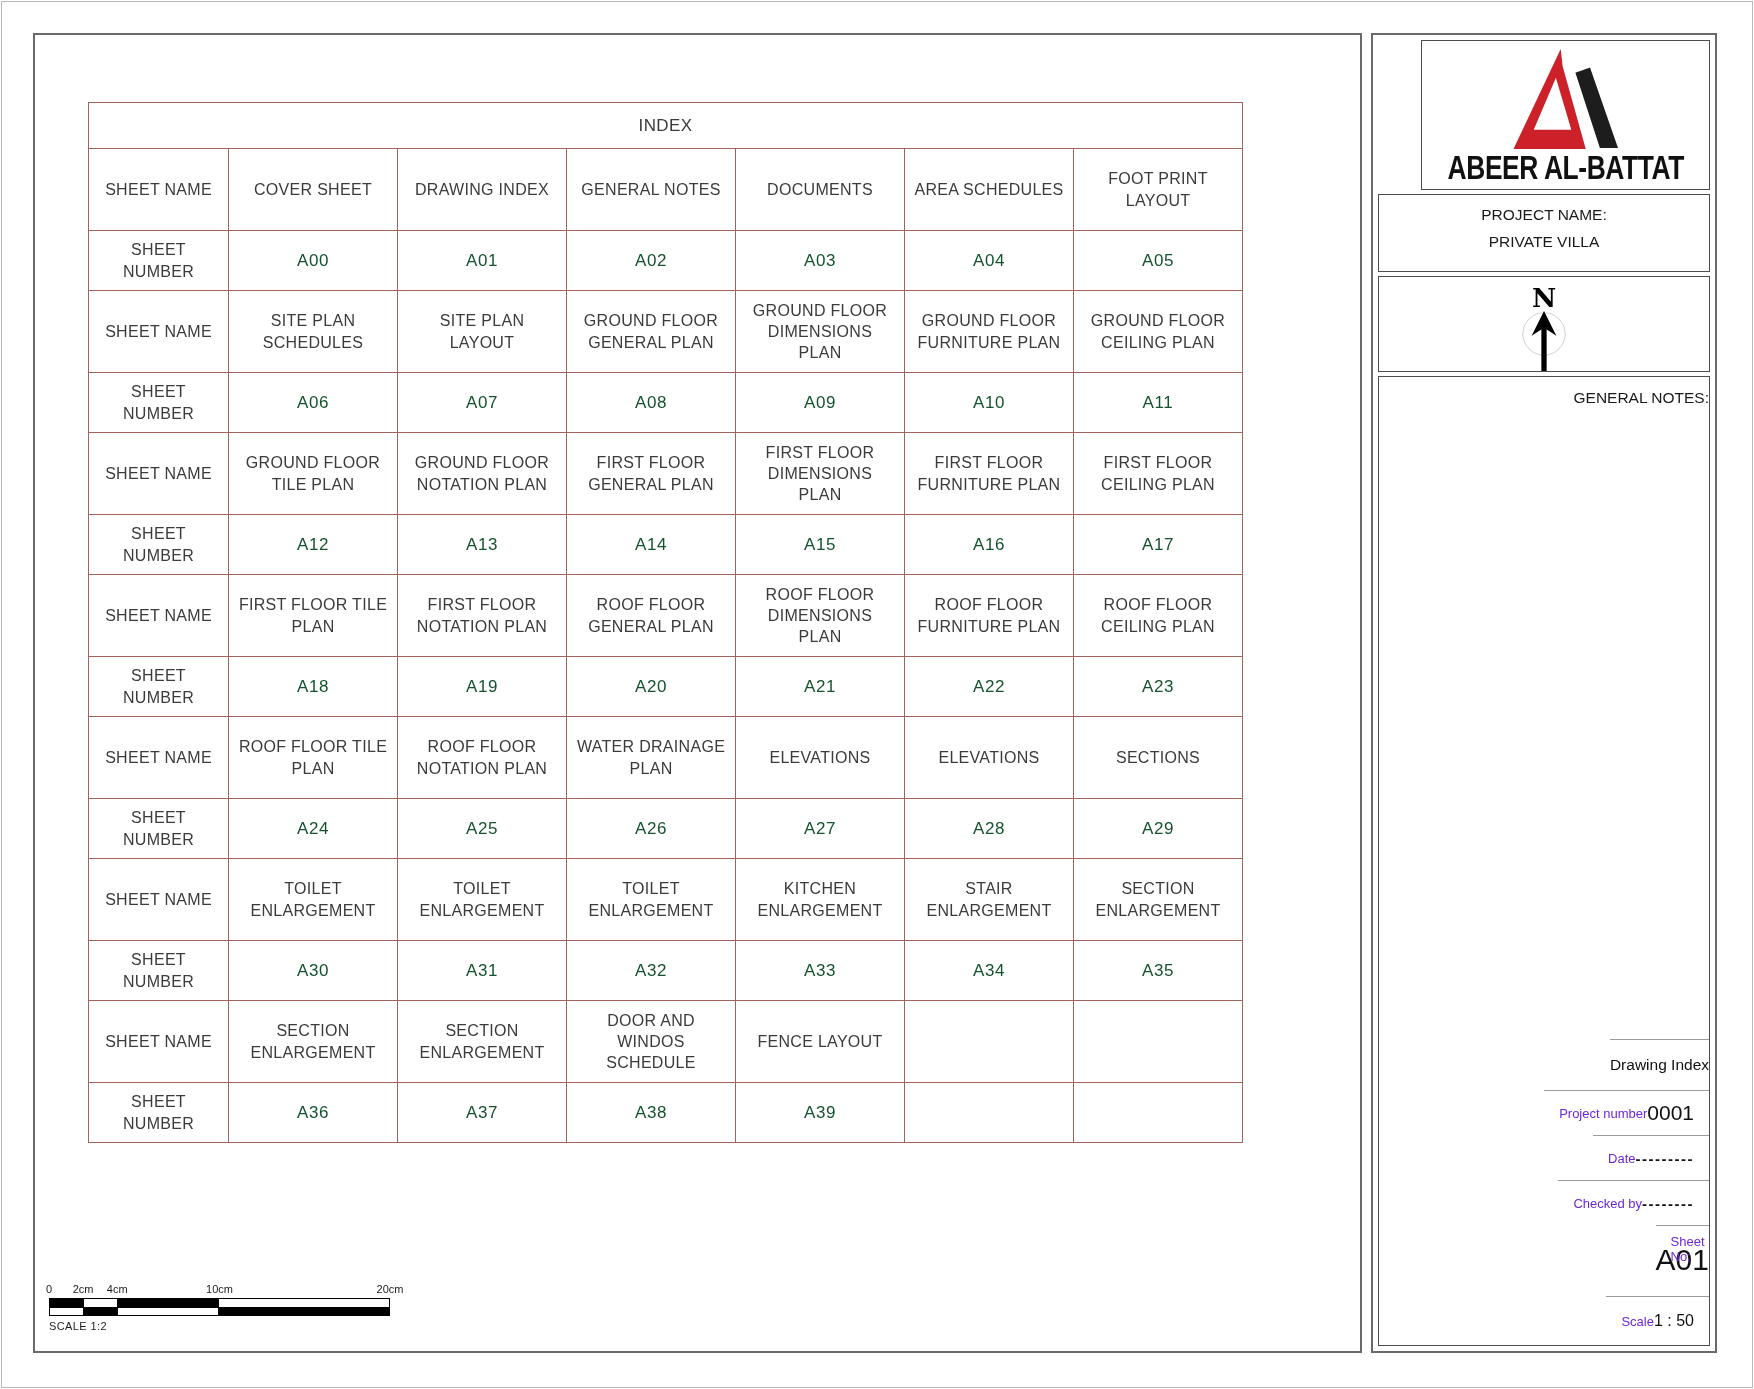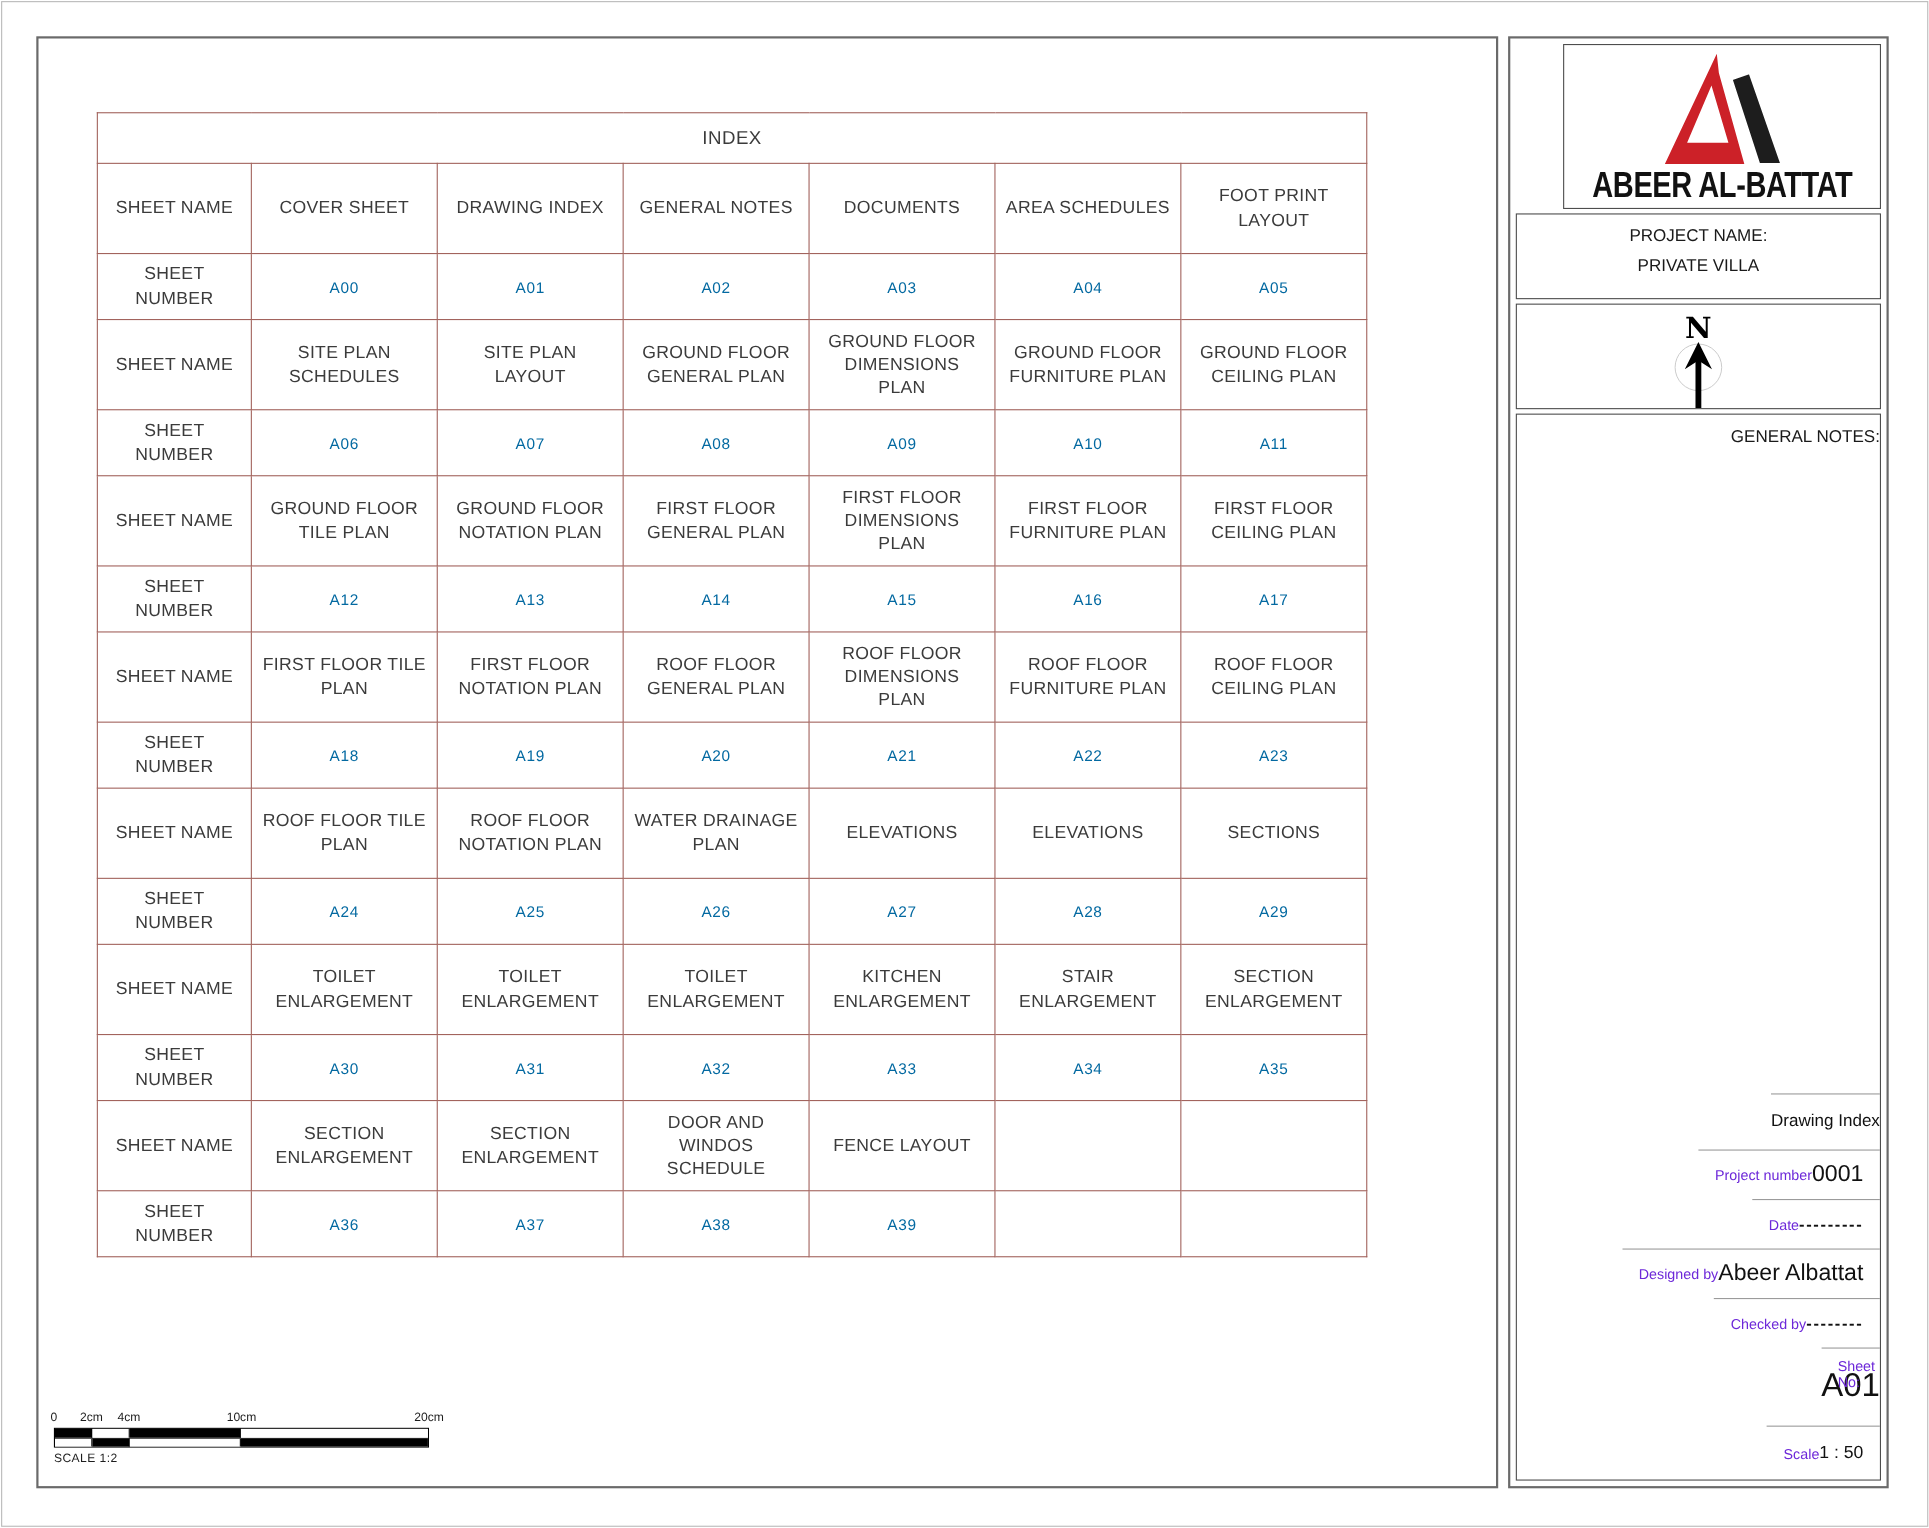--- a/index.html
+++ b/index.html
@@ -7,21 +7,21 @@
   .page-border{position:absolute;inset:1px;border:1px solid #b9b9b9;pointer-events:none;}
 
   
   .main-frame{position:absolute;left:33px;top:33px;width:1329px;height:1320px;border:2px solid #6a6a6a;box-sizing:border-box;}
 
   
   table.index{position:absolute;left:88px;top:102px;border-collapse:collapse;table-layout:fixed;width:1154px;}
   table.index td{border:1px solid #a2635d;text-align:center;vertical-align:middle;padding:4px 9px;box-sizing:border-box;}
   td.index-title{height:46px;text-align:left;padding-left:14px;font-size:17px;color:#3b3b3b;letter-spacing:.4px;}
   tr.name-row td{height:82px;font-size:16px;color:#3b3b3b;letter-spacing:.3px;line-height:1.32;}
-  tr.num-row td{height:60px;font-size:14px;color:#0369a1;letter-spacing:.6px;}
+  tr.num-row td{height:60px;font-size:17px;color:#14532d;letter-spacing:.6px;}
   tr.num-row td.rowlabel{color:#3b3b3b;font-size:16px;letter-spacing:.3px;line-height:1.32;}
   col.c-label{width:140px;} col.c-data{width:169px;}
 
   
   .scalebar{position:absolute;left:49px;top:1283px;width:341px;}
   .sb-labels{position:relative;height:14px;font-size:11px;color:#1d1d1d;}
   .sb-tick{position:absolute;top:0;transform:translateX(-50%);white-space:nowrap;}
   .sb-bar{height:18px;border:1px solid #000;display:flex;flex-direction:column;box-sizing:border-box;margin-top:1px;}
   .sb-row{display:flex;flex:1;}
   .sb-row:first-child{border-bottom:1px solid #000;}
@@ -262,24 +262,20 @@
     <div class="tb-row">
       <span class="tb-label">Project number</span>
       <span class="tb-value">0001</span>
     </div>
 
     <div class="tb-row">
       <span class="tb-label">Date</span>
       <span class="tb-value dashes">---------</span>
     </div>
 
-    <div class="tb-row">
-      <span class="tb-label">Designed by</span>
-      <span class="tb-value">Abeer Albattat</span>
-    </div>
 
     <div class="tb-row">
       <span class="tb-label">Checked by</span>
       <span class="tb-value dashes">--------</span>
     </div>
 
     <div class="tb-sheetno">
       <span class="tb-label">Sheet No:</span>
       <div class="sheetno-value">A01</div>
     </div>

